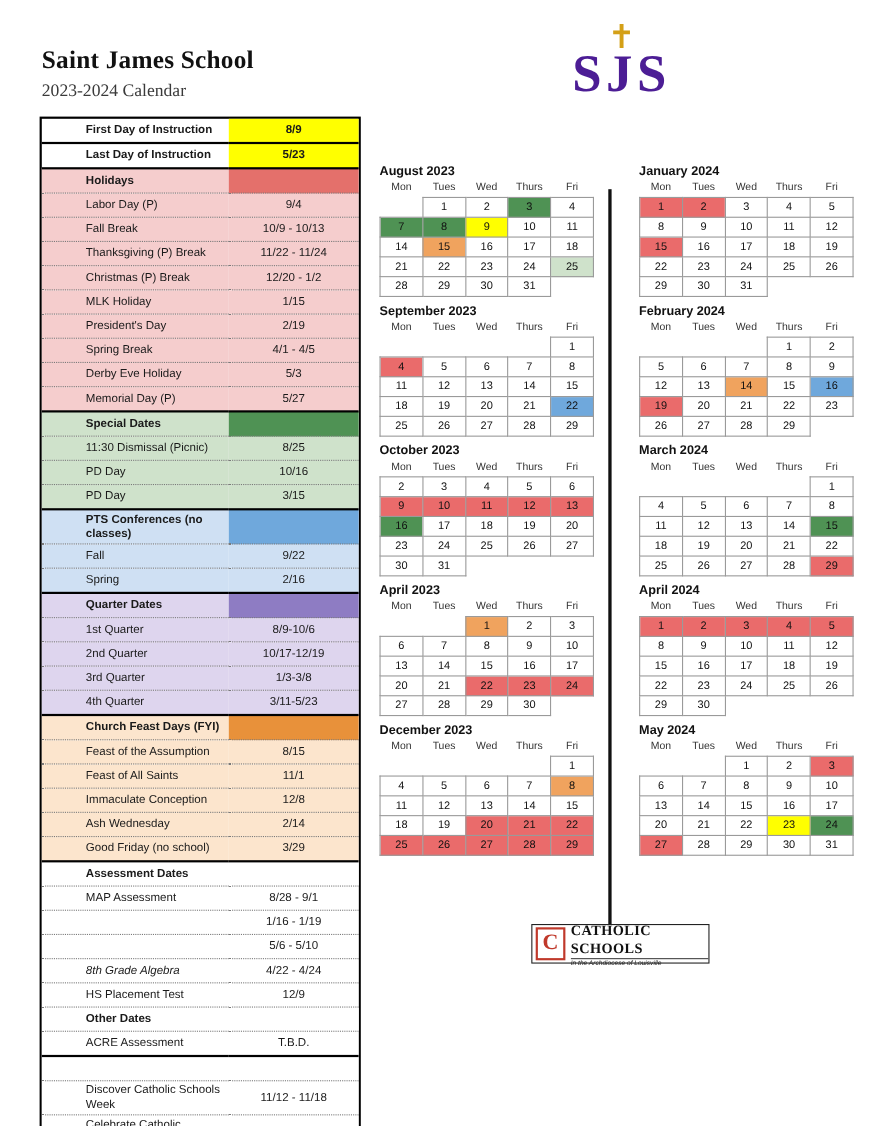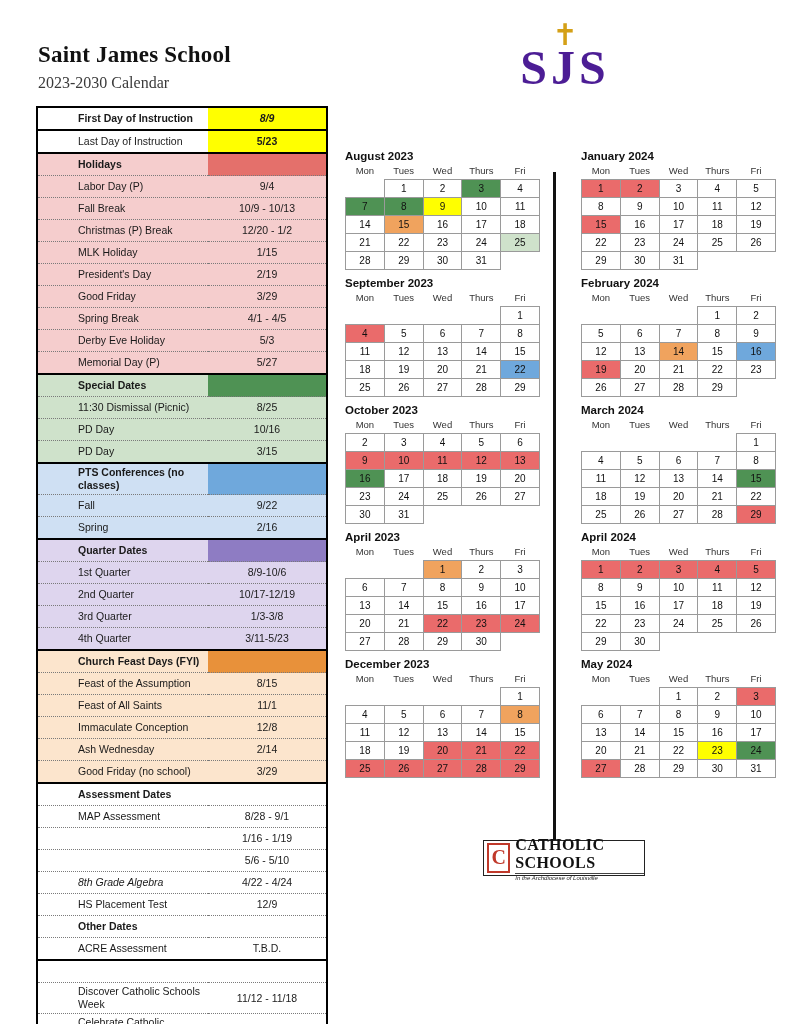--- a/index.html
+++ b/index.html
@@ -113,83 +113,83 @@
     border:1px solid #222;background:#fff;
     display:flex;align-items:center;
   }
   .cs-logo .cbox{
     width:26px;height:26px;margin-left:3px;border:2px solid #c0392b;
     color:#c0392b;font-family:"Liberation Serif", serif;font-weight:700;
     font-size:20px;text-align:center;line-height:24px;
   }
   .cs-logo .ctext{margin-left:5px;}
   .cs-logo .l1{
-    font-family:"Liberation Serif", serif;font-size:16px;font-weight:700;
+    font-family:"Liberation Serif", serif;font-size:13px;font-weight:700;
     letter-spacing:.4px;color:#111;
   }
   .cs-logo .l2{
     font-size:6px;color:#222;border-top:1px solid #444;margin-top:1px;padding-top:1px;
     font-style:italic;
   }
 </style>
 </head>
 <body>
 
 <div class="page">
 
   <div class="header">
     <div class="school-name">Saint James School</div>
-    <div class="cal-year">2023-2030 Calendar</div>
+    <div class="cal-year">2023-2024 Calendar</div>
   </div>
 
   <div class="logo">
     <div class="cross">✝</div>
     <div class="sjs">SJS</div>
   </div>
 
   <div class="legend">
     <table>
       <tbody id="legend-body">
           <tr class=" thickline">
             <td class="lbl" style="font-weight: 700;">First Day of Instruction</td>
-            <td class="val bg-yellow" style="font-weight: 700; font-style: italic;">8/9</td>
+            <td class="val bg-yellow" style="font-weight: 700;">8/9</td>
           </tr>
           <tr class=" thickline">
-            <td class="lbl" style="font-weight: 400;">Last Day of Instruction</td>
+            <td class="lbl" style="font-weight: 700;">Last Day of Instruction</td>
             <td class="val bg-yellow" style="font-weight: 700;">5/23</td>
           </tr>
           <tr class="bg-pink section-hd rowline">
             <td class="lbl">Holidays</td>
             <td class="val bg-pinkhd">
               <div class="bar"></div>
             </td>
           </tr>
           <tr class="bg-pink rowline">
             <td class="lbl">Labor Day (P)</td>
             <td class="val">9/4</td>
           </tr>
           <tr class="bg-pink rowline">
             <td class="lbl">Fall Break</td>
             <td class="val">10/9 - 10/13</td>
           </tr>
           <tr class="bg-pink rowline">
+            <td class="lbl">Thanksgiving (P) Break</td>
+            <td class="val">11/22 - 11/24</td>
+          </tr>
+          <tr class="bg-pink rowline">
             <td class="lbl">Christmas (P) Break</td>
             <td class="val">12/20 - 1/2</td>
           </tr>
           <tr class="bg-pink rowline">
             <td class="lbl">MLK Holiday</td>
             <td class="val">1/15</td>
           </tr>
           <tr class="bg-pink rowline">
             <td class="lbl">President's Day</td>
             <td class="val">2/19</td>
-          </tr>
-          <tr class="bg-pink rowline">
-            <td class="lbl">Good Friday</td>
-            <td class="val">3/29</td>
           </tr>
           <tr class="bg-pink rowline">
             <td class="lbl">Spring Break</td>
             <td class="val">4/1 - 4/5</td>
           </tr>
           <tr class="bg-pink rowline">
             <td class="lbl">Derby Eve Holiday</td>
             <td class="val">5/3</td>
           </tr>
           <tr class="bg-pink thickline">

